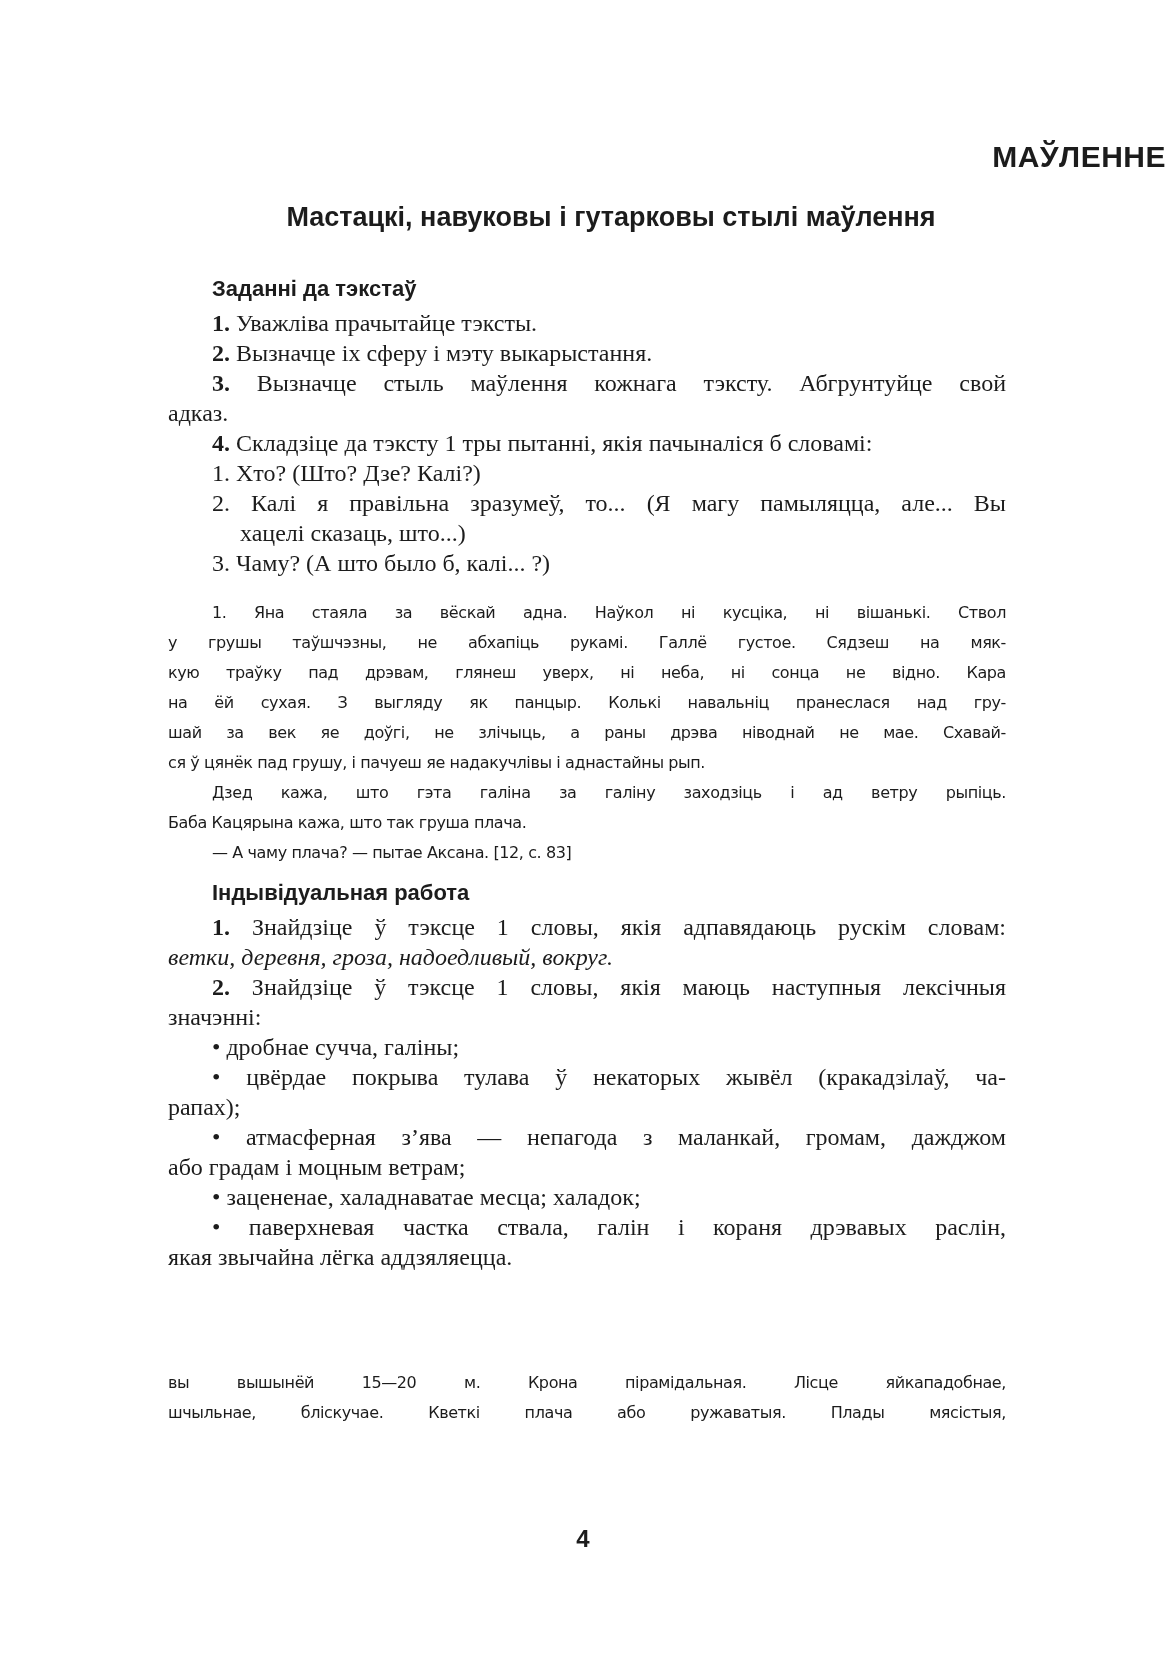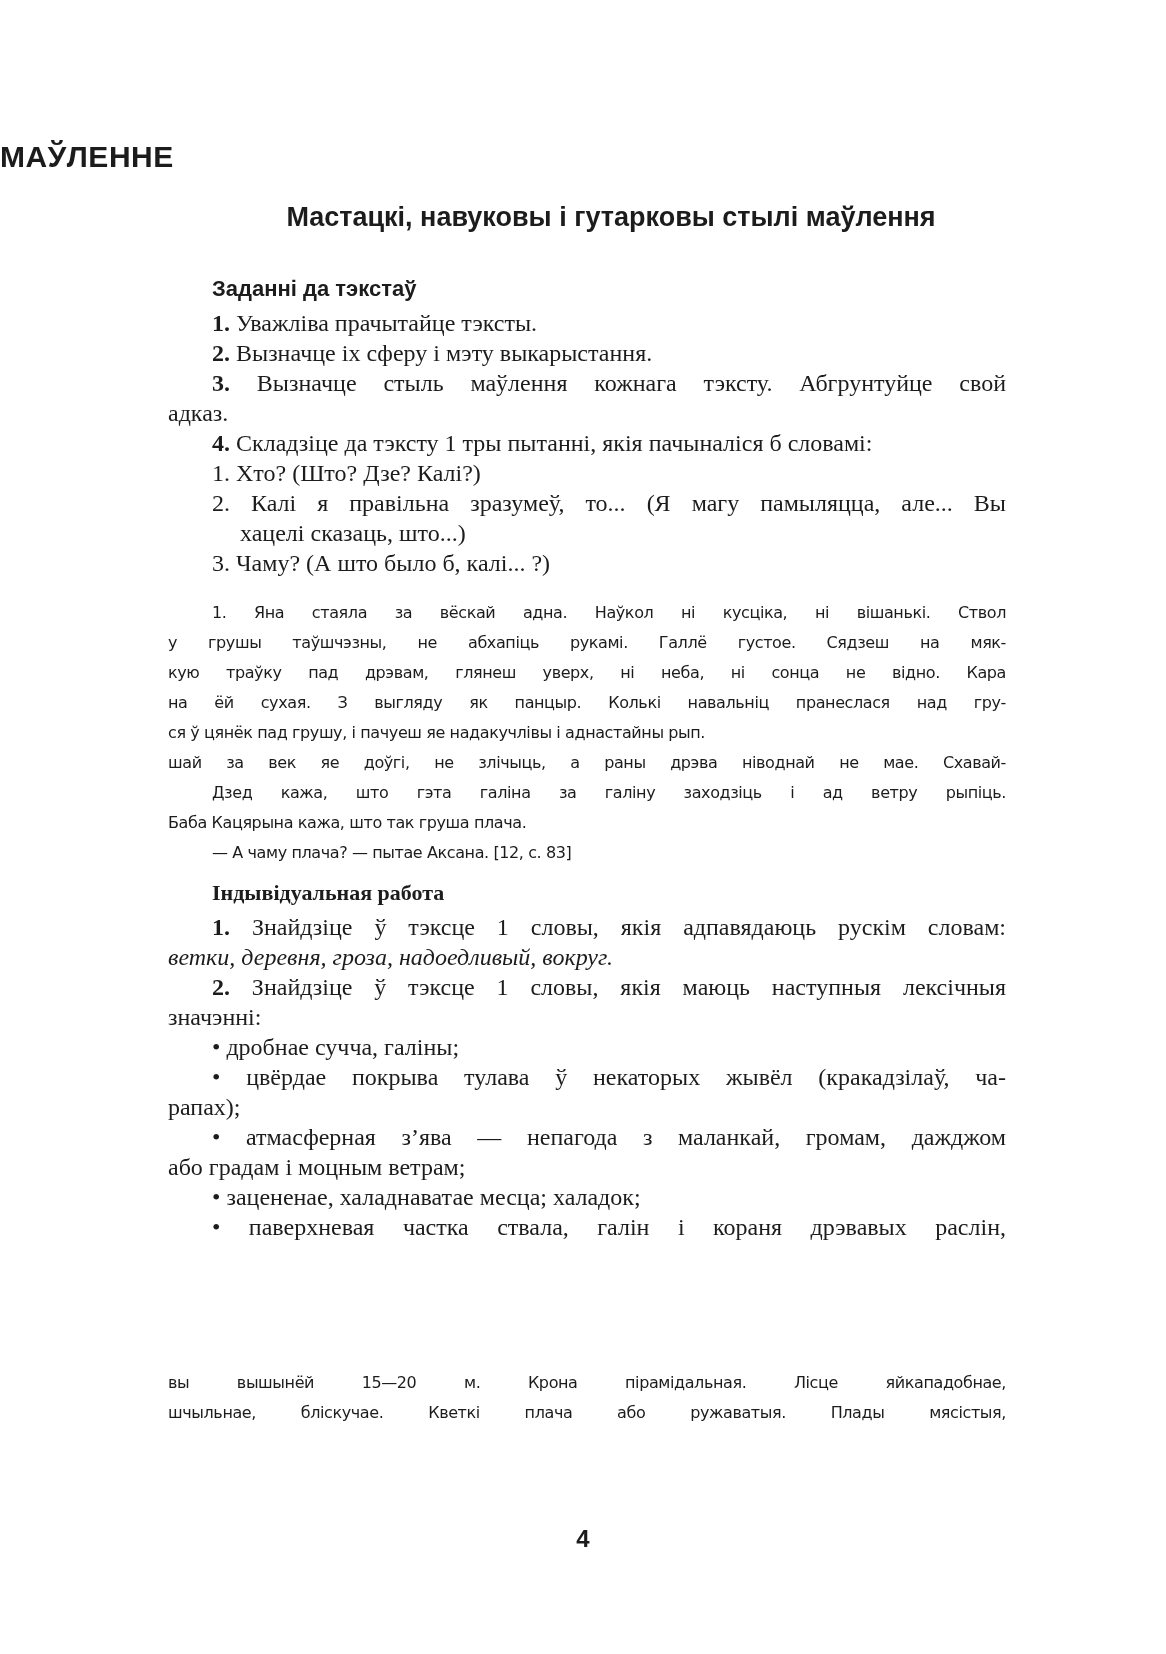--- a/index.html
+++ b/index.html
@@ -1,18 +1,18 @@
 <!DOCTYPE html>
 <html><head>
 <meta charset="utf-8">
 <style>
   html, body { margin: 0; padding: 0; background: #ffffff; }
   body { width: 1166px; height: 1654px; position: relative; overflow: hidden; color: #1c1c1c; }
   .page { position: absolute; left: 0; top: 0; width: 1166px; height: 1654px; }
-  .title { position: absolute; left: 0; width: 1166px; top: 140px; text-align: left;
+  .title { position: absolute; left: 0; width: 1166px; top: 140px; text-align: right;
     font-family: "Liberation Sans", sans-serif; font-weight: bold; font-size: 30px; letter-spacing: 0.5px; }
   .subtitle { position: absolute; left: 0; width: 1166px; top: 202px; text-align: center;
     font-family: "Liberation Sans", sans-serif; font-weight: bold; font-size: 27px; padding-left: 28px; }
   .sans-head { font-family: "Liberation Sans", sans-serif; font-weight: bold; font-size: 22px; }
   .serif { font-family: "Liberation Serif", serif; font-size: 24px; line-height: 30px; }
   .sans { font-family: "DejaVu Sans", sans-serif; font-size: 16px; line-height: 29px; letter-spacing: -0.4px; }
   .block { position: absolute; left: 168px; width: 838px; }
   .line { white-space: nowrap; height: 30px; }
   .ind { padding-left: 44px; }
   .ind2 { padding-left: 72px; }
@@ -43,41 +43,42 @@
       <div class="line ind2">хацелі сказаць, што...)</div>
       <div class="line ind">3. Чаму? (А што было б, калі... ?)</div>
     </div>
   </div>
 
   <div class="block sans" style="top:598px;">
     <div class="line ind justify">1. Яна стаяла за вёскай адна. Наўкол ні кусціка, ні вішанькі. Ствол</div>
     <div class="line justify">у грушы таўшчэзны, не абхапіць рукамі. Галлё густое. Сядзеш на мяк-</div>
     <div class="line justify">кую траўку пад дрэвам, глянеш уверх, ні неба, ні сонца не відно. Кара</div>
     <div class="line justify">на ёй сухая. З выгляду як панцыр. Колькі навальніц пранеслася над гру-</div>
+    <div class="line justify">шай за век яе доўгі, не злічыць, а раны дрэва ніводнай не мае. Схавай-</div>
     <div class="line">ся ў цянёк пад грушу, і пачуеш яе надакучлівы і аднастайны рып.</div>
-    <div class="line justify">шай за век яе доўгі, не злічыць, а раны дрэва ніводнай не мае. Схавай-</div>
     <div class="line ind justify">Дзед кажа, што гэта галіна за галіну заходзіць і ад ветру рыпіць.</div>
     <div class="line">Баба Кацярына кажа, што так груша плача.</div>
     <div class="line ind">— А чаму плача? — пытае Аксана. [12, с. 83]</div>
   </div>
 
   <div class="block" style="top:880px;">
-    <div class="sans-head line" style="padding-left:44px;height:32px;font-family:Liberation Serif, serif;">Індывідуальная работа</div>
+    <div class="sans-head line" style="padding-left:44px;height:32px;">Індывідуальная работа</div>
     <div class="serif">
       <div class="line ind justify"><b class="num">1.</b> <span>Знайдзіце ў тэксце 1 словы, якія адпавядаюць рускім словам:</span></div>
       <div class="line"><i>ветки, деревня, гроза, надоедливый, вокруг.</i></div>
       <div class="line ind justify"><b class="num">2.</b> <span>Знайдзіце ў тэксце 1 словы, якія маюць наступныя лексічныя</span></div>
       <div class="line">значэнні:</div>
       <div class="line ind">• дробнае сучча, галіны;</div>
       <div class="line ind justify">• цвёрдае покрыва тулава ў некаторых жывёл (кракадзілаў, ча-</div>
       <div class="line">рапах);</div>
       <div class="line ind justify">• атмасферная з’ява — непагода з маланкай, громам, дажджом</div>
       <div class="line">або градам і моцным ветрам;</div>
       <div class="line ind">• зацененае, халаднаватае месца; халадок;</div>
       <div class="line ind justify">• паверхневая частка ствала, галін і кораня дрэвавых раслін,</div>
+      <div class="line">якая звычайна лёгка аддзяляецца.</div>
     </div>
   </div>
 
   <div class="block sans" style="top:1368px;">
     <div class="line justify">вы вышынёй 15—20 м. Крона пірамідальная. Лісце яйкападобнае,</div>
     <div class="line justify">шчыльнае, бліскучае. Кветкі плача або ружаватыя. Плады мясістыя,</div>
   </div>
 
   <div class="pagenum">4</div>
 </div>

